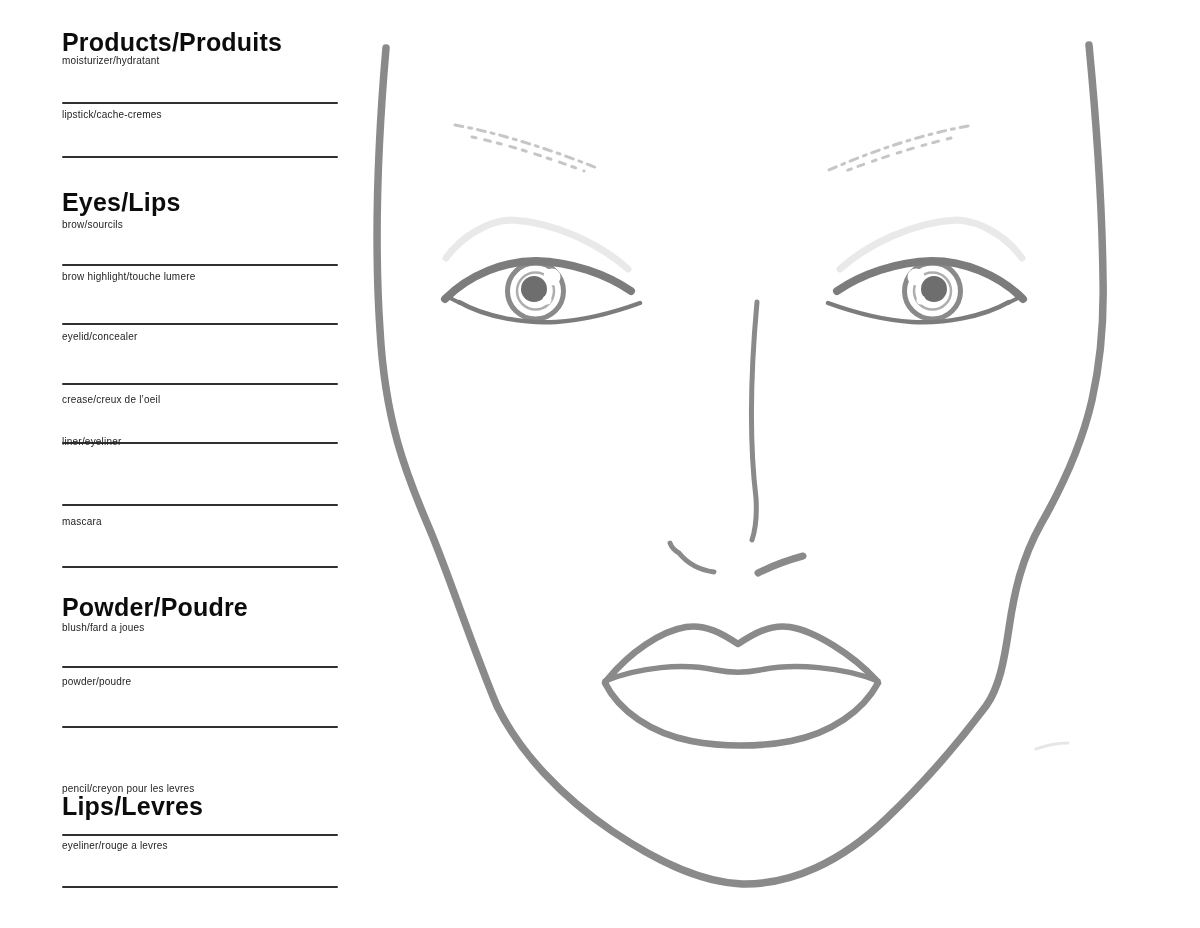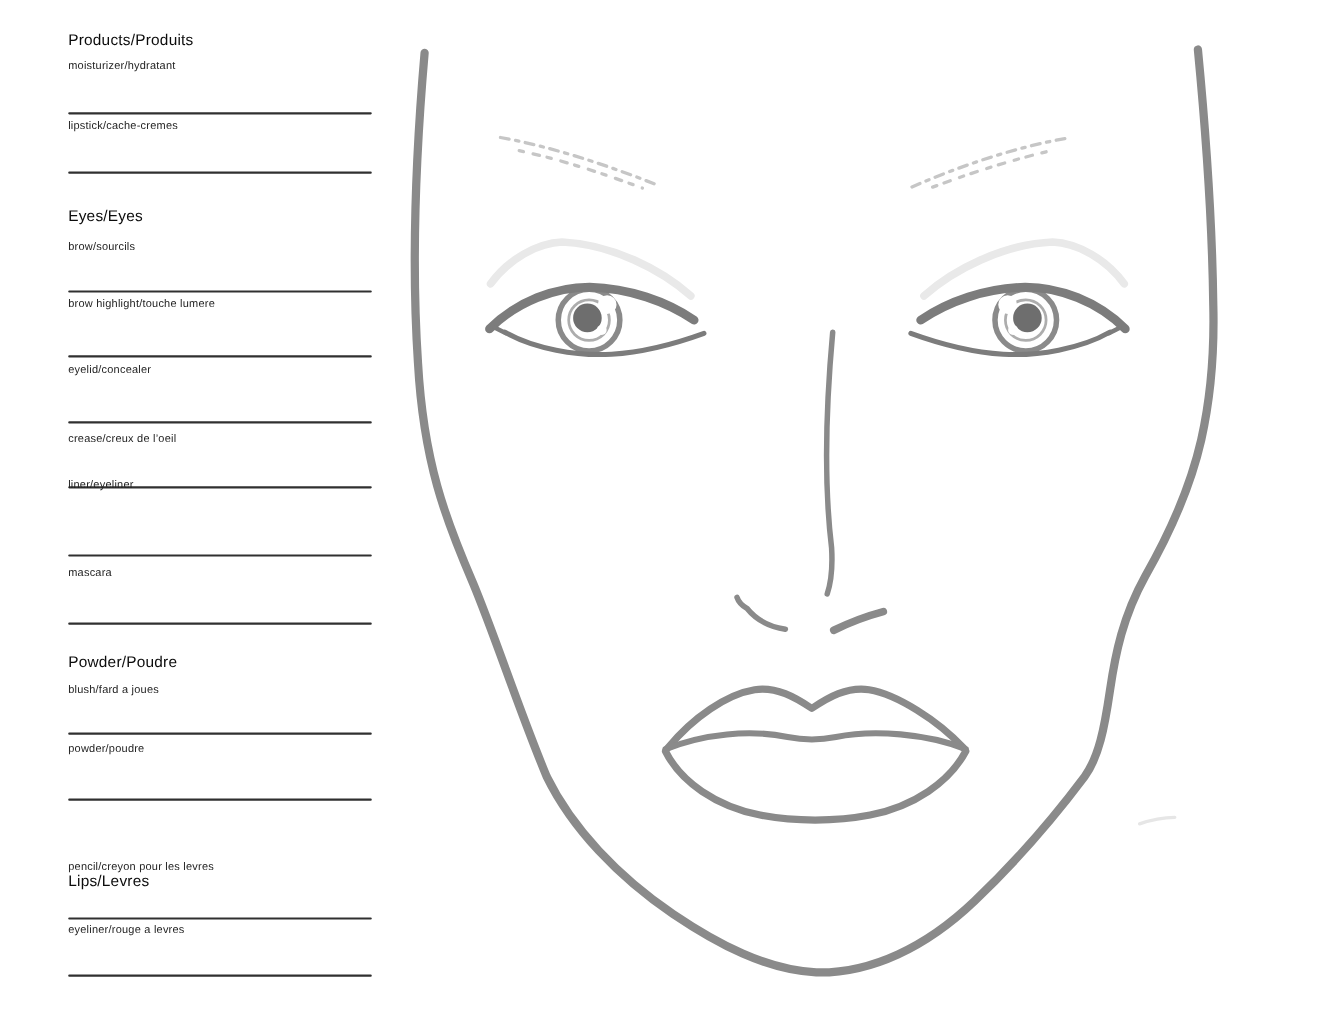--- a/index.html
+++ b/index.html
@@ -4,21 +4,21 @@
 <style>
   html,body{margin:0;padding:0;}
   body{
     width:1200px;height:928px;position:relative;background:#ffffff;
     font-family:"Liberation Sans", sans-serif;
   }
   .sheet{position:absolute;left:0;top:0;width:1200px;height:928px;overflow:hidden;background:#ffffff;}
   .panel{position:absolute;left:0;top:0;width:360px;height:928px;}
   .heading{
     position:absolute;left:62px;margin:0;
-    font-size:14px;font-weight:400;color:#0c0c0c;letter-spacing:.2px;
+    font-size:25px;font-weight:700;color:#0c0c0c;letter-spacing:.2px;
   }
   .lbl{
     position:absolute;left:62px;
     font-size:10px;color:#232323;letter-spacing:.2px;
   }
   .wline{
     position:absolute;left:62px;width:276px;height:2px;background:#303030;border-radius:1px;
   }
   svg.face{position:absolute;left:0;top:0;}
 </style>
@@ -93,21 +93,21 @@
   </svg>
 
   <div class="panel">
 
     <h2 class="heading" style="top:28px">Products/Produits</h2>
     <div class="lbl" style="top:55px">moisturizer/hydratant</div>
     <div class="wline" style="top:102px"></div>
     <div class="lbl" style="top:109px">lipstick/cache-cremes</div>
     <div class="wline" style="top:156px"></div>
 
-    <h2 class="heading" style="top:188px">Eyes/Eyes</h2>
+    <h2 class="heading" style="top:188px">Eyes/Lips</h2>
     <div class="lbl" style="top:219px">brow/sourcils</div>
     <div class="wline" style="top:264px"></div>
     <div class="lbl" style="top:271px">brow highlight/touche lumere</div>
     <div class="wline" style="top:323px"></div>
     <div class="lbl" style="top:331px">eyelid/concealer</div>
     <div class="wline" style="top:383px"></div>
     <div class="lbl" style="top:394px">crease/creux de l’oeil</div>
     <div class="wline" style="top:442px"></div>
     <div class="lbl" style="top:436px">liner/eyeliner</div>
     <div class="wline" style="top:504px"></div>

